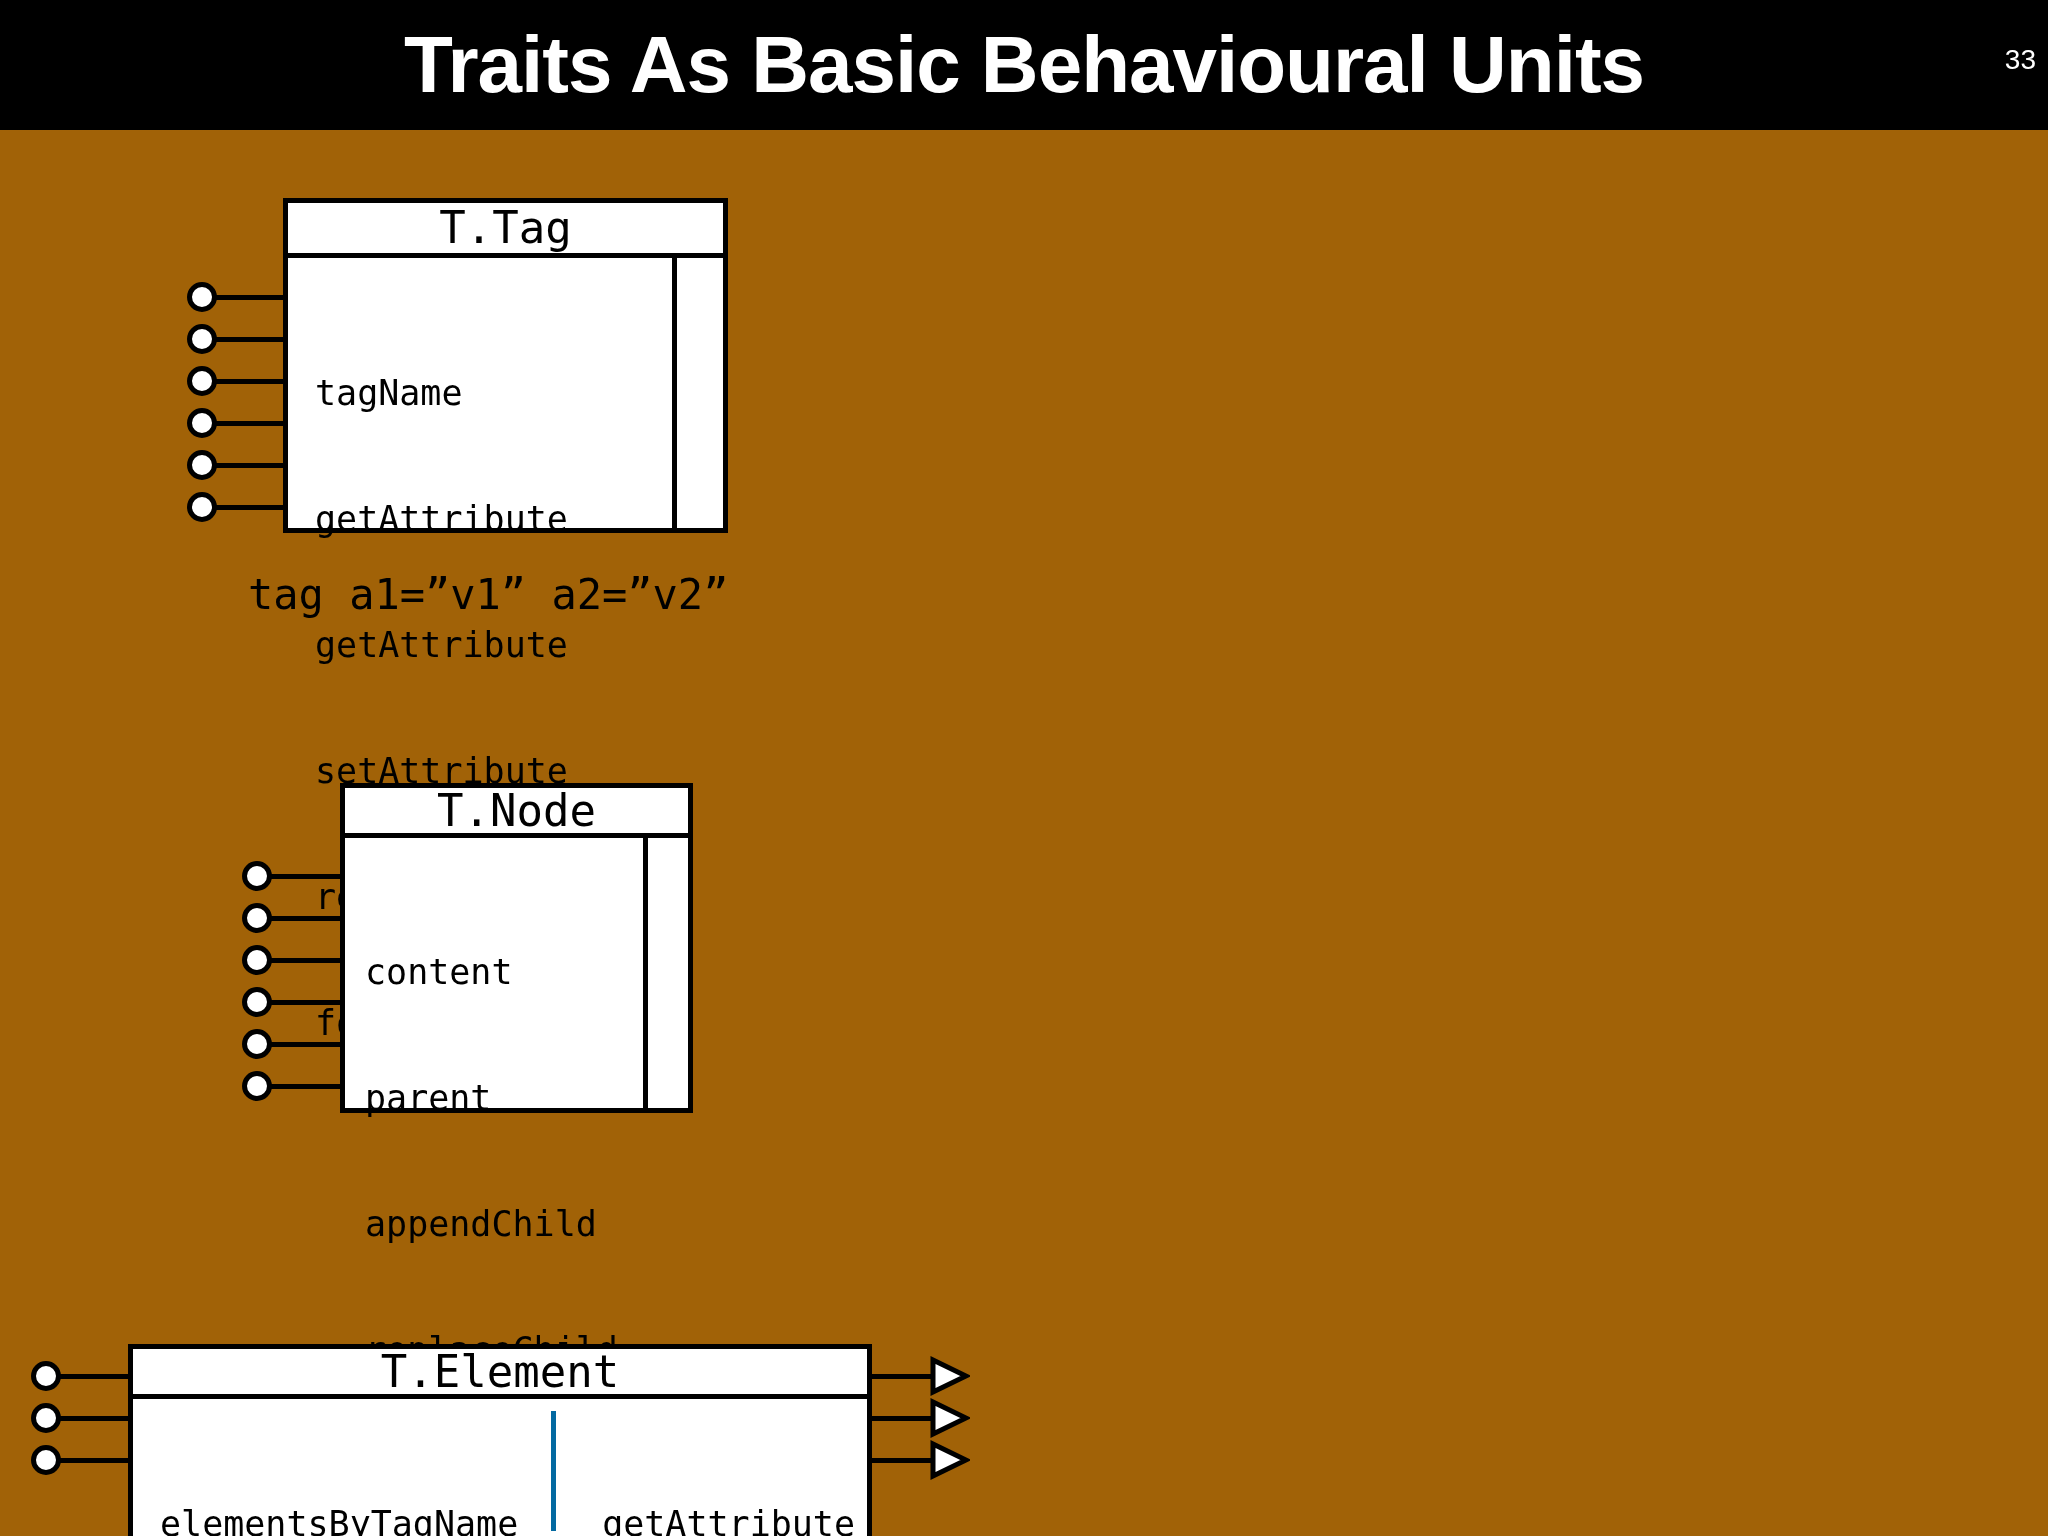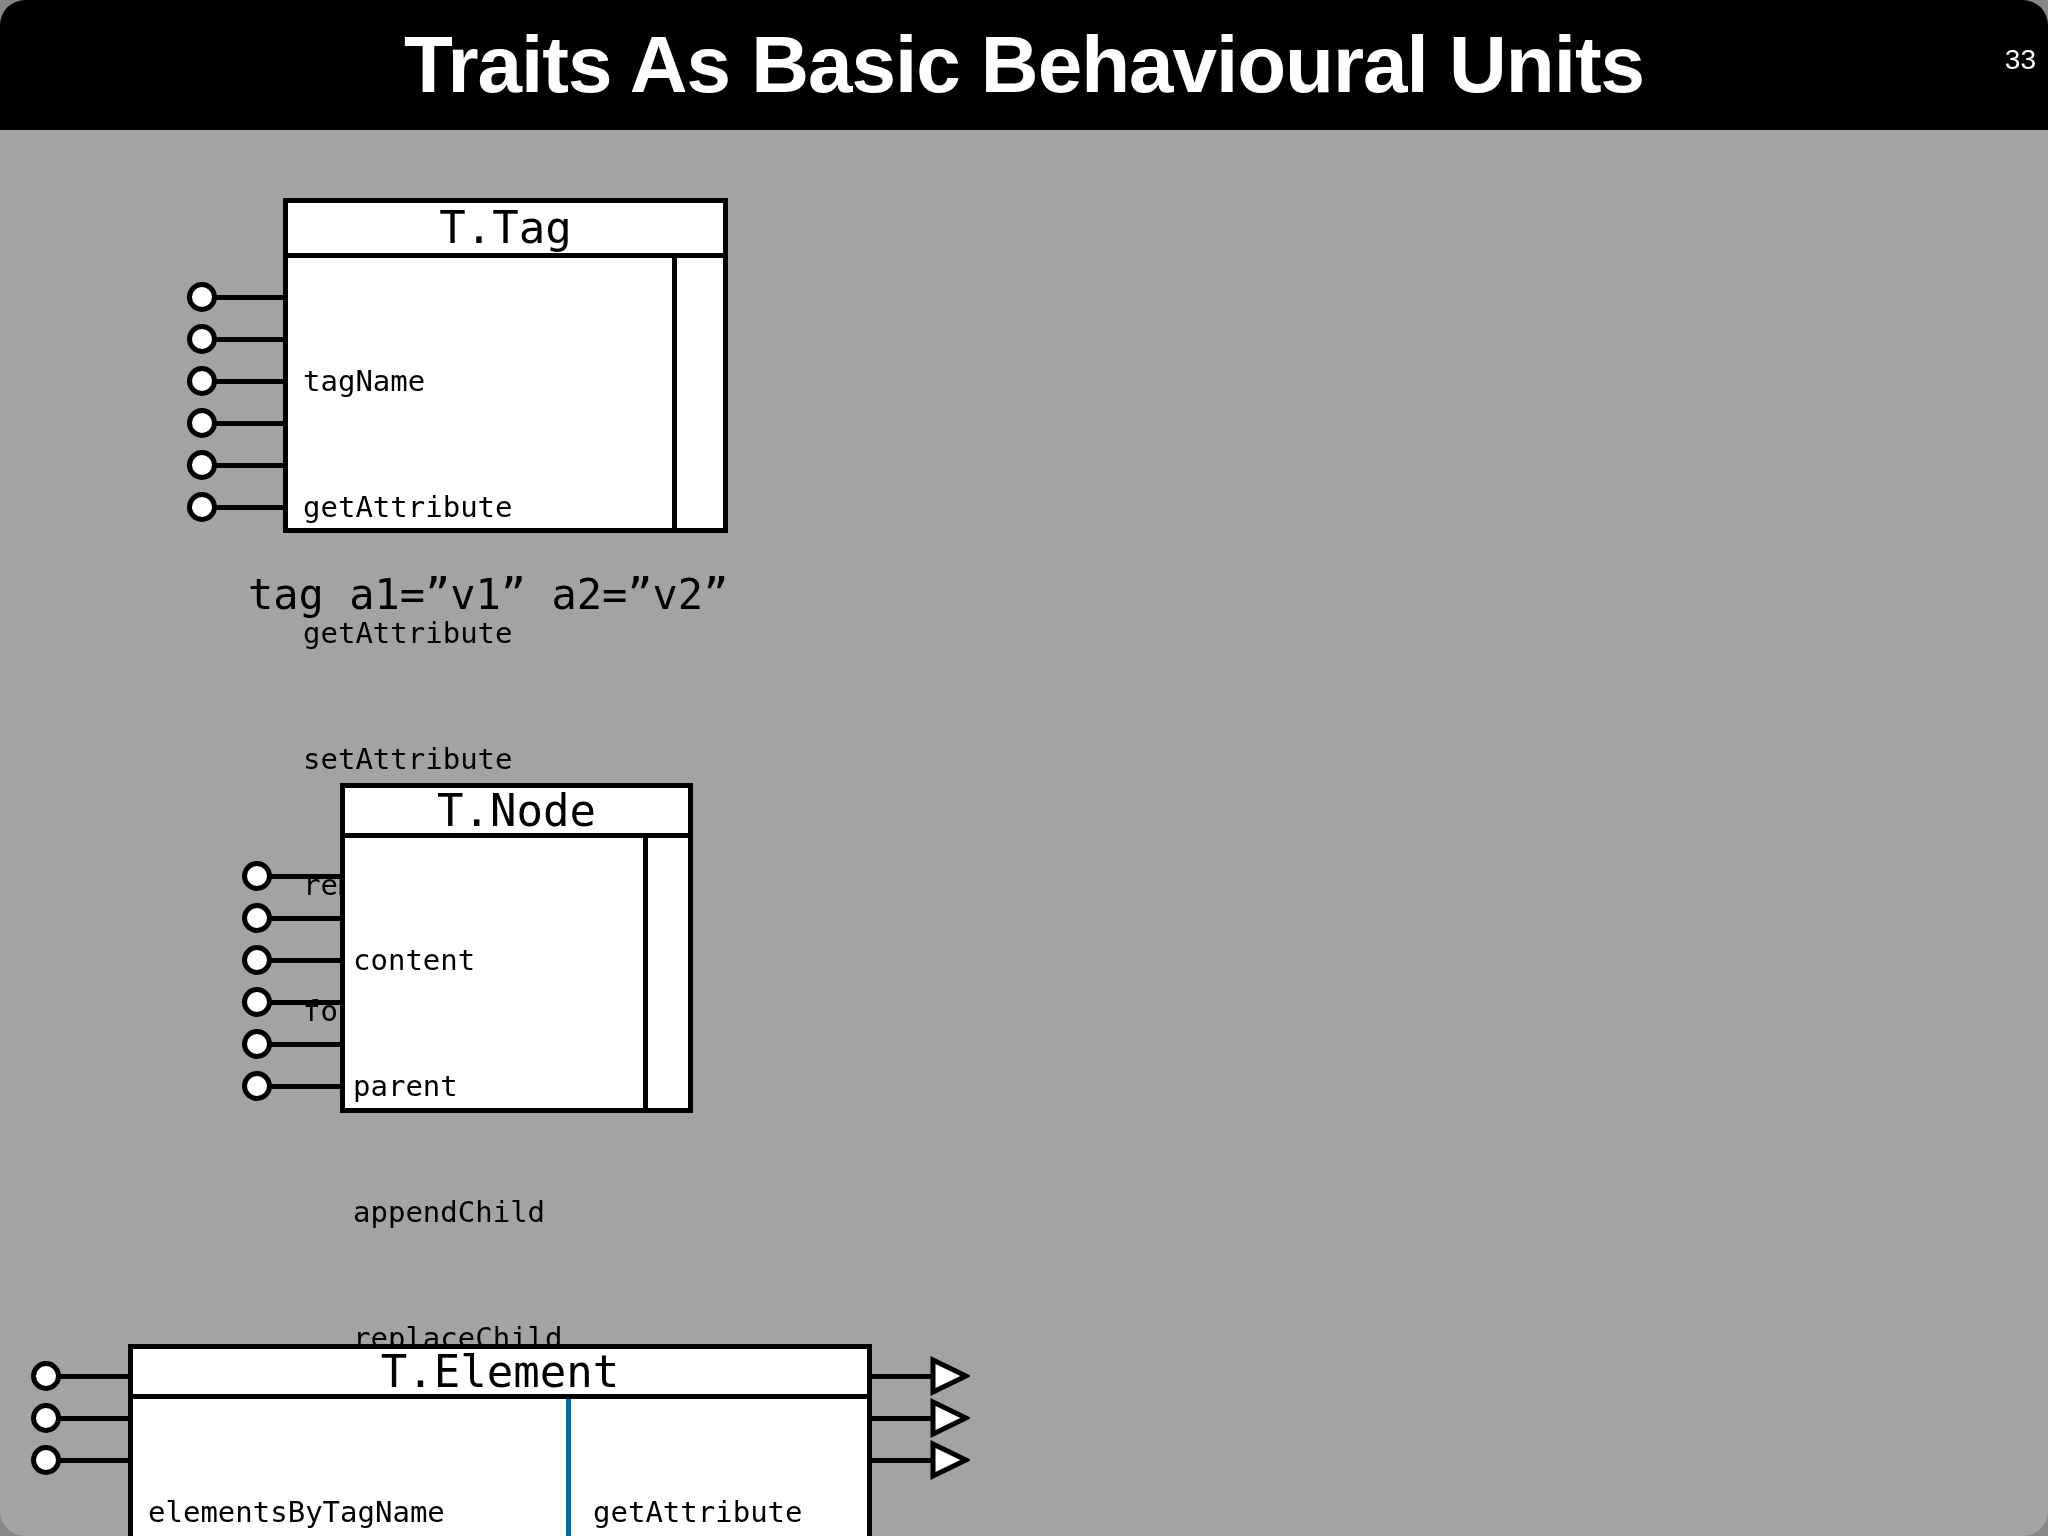--- a/index.html
+++ b/index.html
@@ -1,19 +1,19 @@
 <!DOCTYPE html>
 <html><head>
 <meta charset="utf-8">
 <style>
   html,body { margin:0; padding:0; background:#888; }
   .slide {
     position:relative; width:2048px; height:1536px;
-    background:#a3a3a3; overflow:hidden;
-    font-family:"DejaVu Sans Mono", monospace; color:#000;border-radius:25px;
+    background:#a16207; overflow:hidden;
+    font-family:"DejaVu Sans Mono", monospace; color:#000;
   }
 
   
   .titlebar {
     position:absolute; left:0; top:0; width:2048px; height:130px;
     background:#000000;
   }
   .titlebar .slide-title {
     margin:0; width:100%; text-align:center;
     line-height:130px; letter-spacing:-1px;
@@ -28,21 +28,21 @@
   
   .trait-box {
     position:absolute; background:#fff;
     border:5px solid #000; box-sizing:border-box;
   }
   .trait-title {
     border-bottom:5px solid #000; text-align:center; font-size:44px;
   }
   .trait-body { display:flex; align-items:stretch; }
   .members {
-    list-style:none; margin:0; font-size:29px; line-height:42px;
+    list-style:none; margin:12px; font-size:35px; line-height:42px;
     white-space:pre;
   }
 
   .tag-box { left:283px; top:198px; width:445px; height:335px; }
   .tag-box .trait-title { height:50px; line-height:50px; }
   .tag-box .trait-body { height:270px; }
   .tag-box .members { flex:1; padding:18px 0 0 15px; }
   .tag-box .req-col { width:46px; border-left:5px solid #000; }
 
   .node-box { left:340px; top:783px; width:353px; height:330px; }

